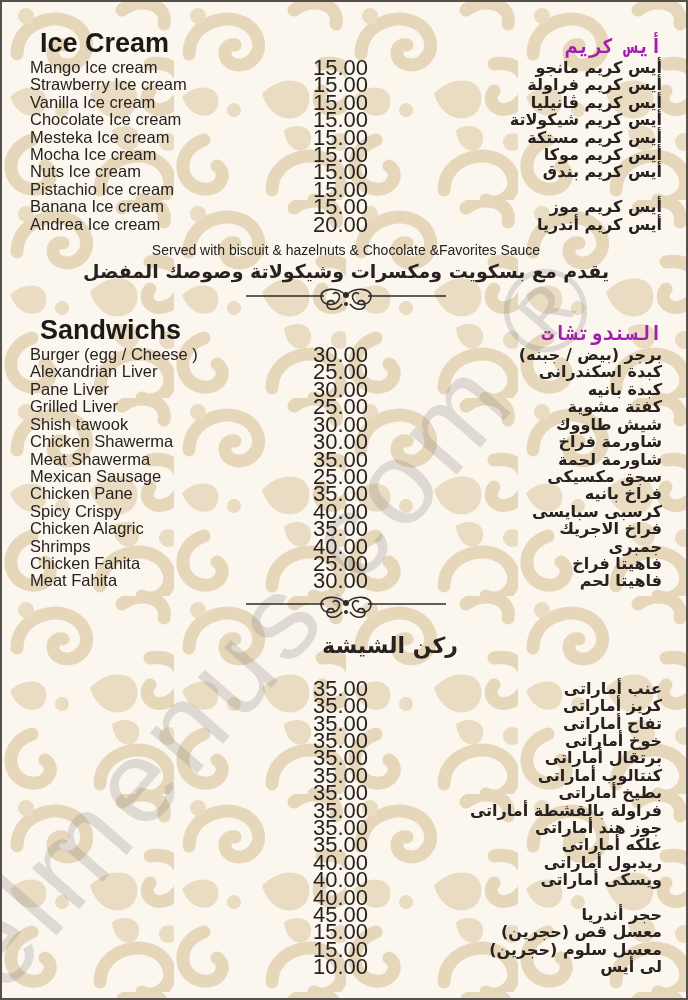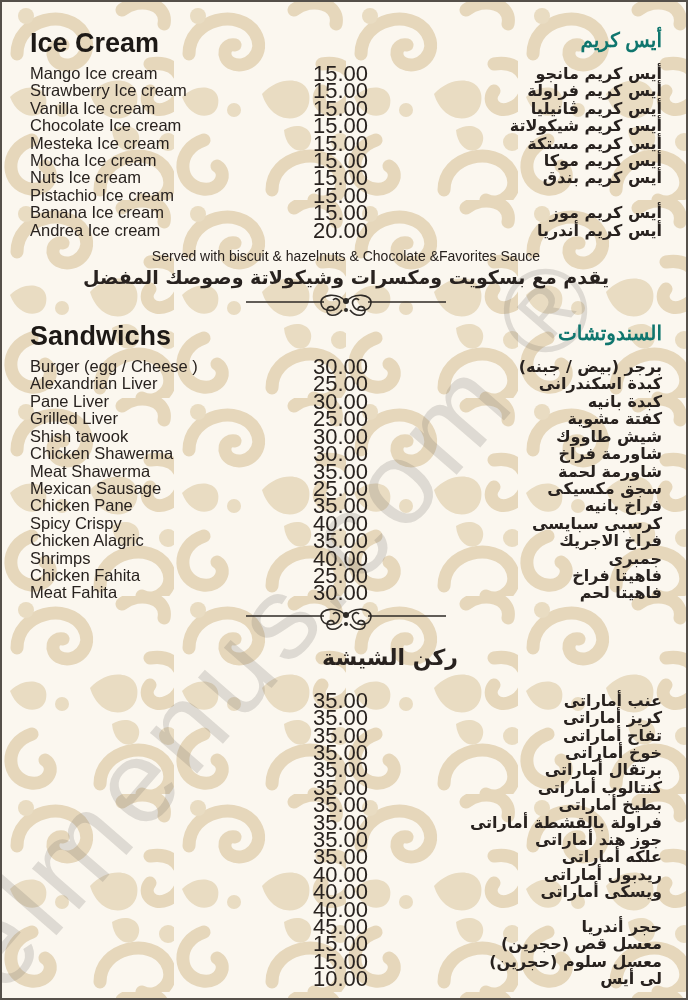--- a/index.html
+++ b/index.html
@@ -11,26 +11,26 @@
   .bg-svg { position:absolute; inset:0; z-index:0; }
   .watermark {
     position:absolute; z-index:1; top:900px; left:-30px;
     transform:rotate(-49deg); transform-origin:0 50%;
     font-size:118px; letter-spacing:8px; white-space:nowrap;
     color:rgba(110,105,100,0.20); font-family:"Liberation Sans",sans-serif;
     pointer-events:none;
   }
   .content { position:relative; z-index:2; padding:26px 24px 0 28px; color:#28221f; }
 
-  .sec-head { display:flex; justify-content:space-between; align-items:flex-start; }
+  .sec-head { display:flex; justify-content:space-between; align-items:flex-end;margin-left:10px; }
   .sec-title-en { font-size:27px; font-weight:bold; color:#1d1916; }
   .sec-title-ar { font-size:20px; font-weight:bold; direction:rtl;
-                  font-family:Liberation Sans, sans-serif; color:#0f766e; }
-
-  .rows { margin-top:6px; }
+                  font-family:Liberation Mono, monospace; color:#a21caf; }
+
+  .rows { }
   .row { display:grid; grid-template-columns:272px 66px 1fr; line-height:17.4px; }
   .c-en   { font-size:16.5px; white-space:nowrap; }
   .c-price{ font-size:22px; text-align:right; }
   .c-ar   { font-size:16px; font-weight:bold; text-align:right; direction:rtl;
             font-family:"DejaVu Sans", sans-serif; white-space:nowrap; }
 
   .note-en { margin-top:9px; text-align:center; font-size:14px; }
   .note-ar { margin-top:2px; text-align:center; font-size:19px; font-weight:bold;
              direction:rtl; font-family:"DejaVu Sans", sans-serif; }
 

